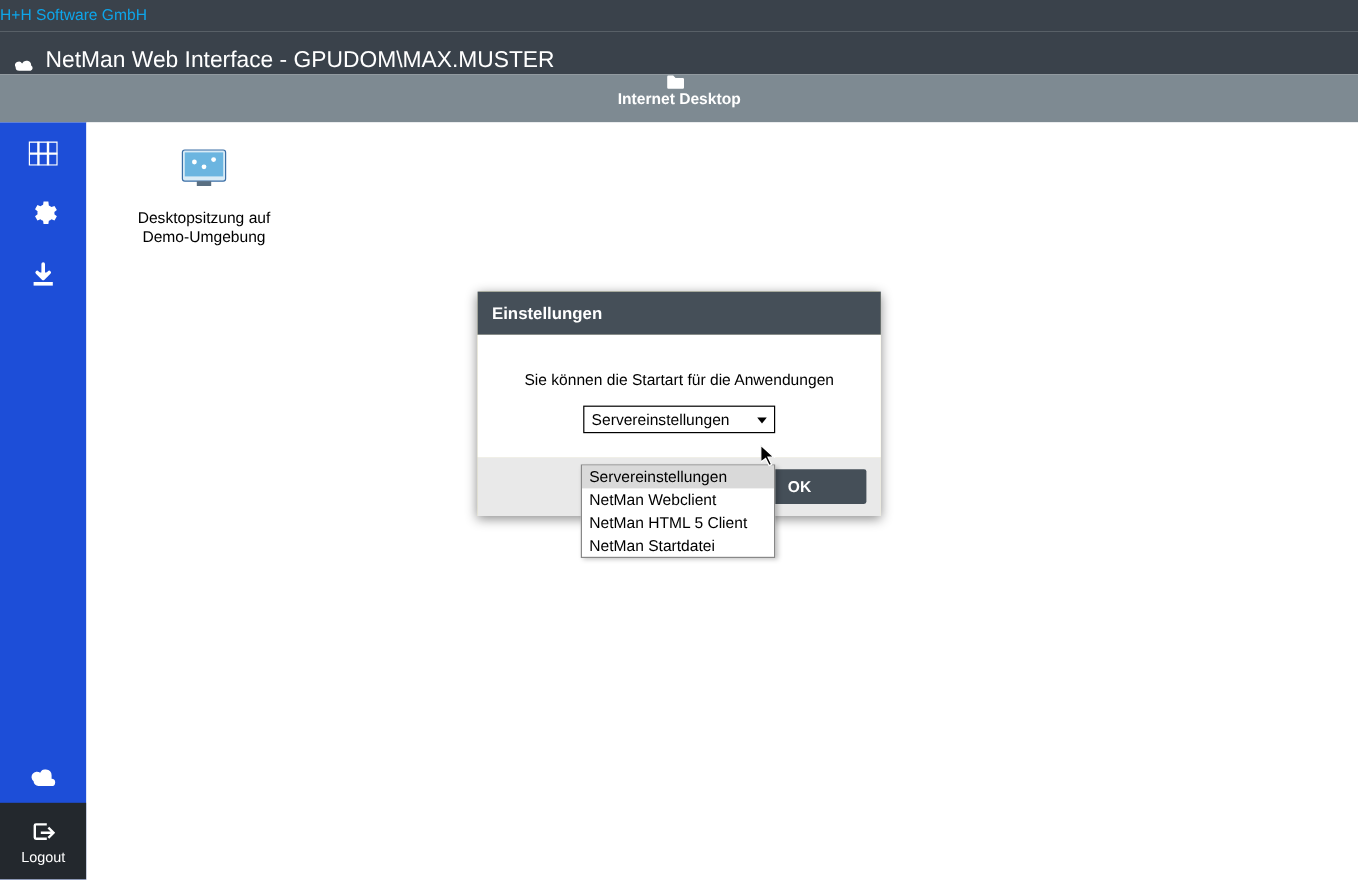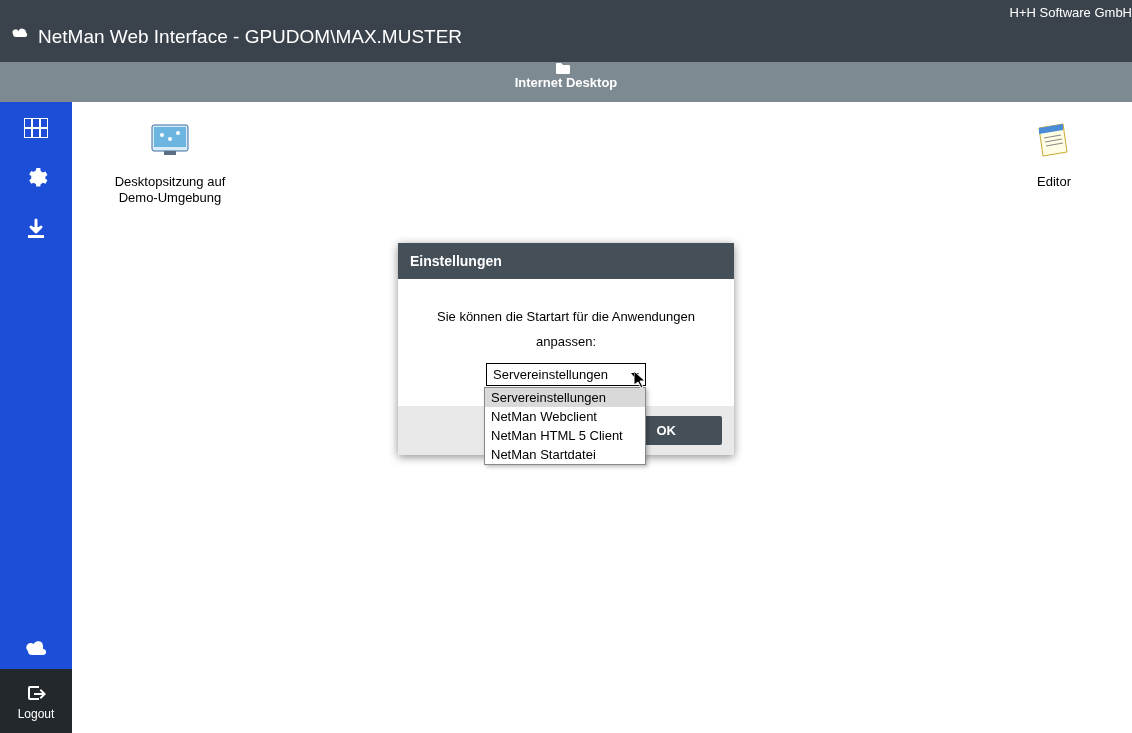--- a/index.html
+++ b/index.html
@@ -1,20 +1,20 @@
 <!DOCTYPE html>
 <html><head>
 <meta charset="utf-8">
 <style>
   * { box-sizing: border-box; margin: 0; padding: 0; }
   html, body { width: 1132px; height: 733px; font-family: Arial, sans-serif; overflow: hidden; background: #fff; }
   
-  .top-bar { background: #3a424b; height: 26px; text-align: right; color: #ffffff; font-size: 13px; line-height: 26px; }
+  .top-bar { background: #3a424b; height: 26px; text-align: left; color: #0ea5e9; font-size: 13px; line-height: 26px; }
   
-  .title-bar { background: #3a424b; height: 36px; display: flex; align-items: flex-start; padding: 0 10px; color: #fff; font-size: 19px; }
+  .title-bar { background: #3a424b; height: 36px; display: flex; align-items: flex-end; padding: 0 10px; color: #fff; font-size: 19px; }
   .title-bar .cloud-icon { margin-right: 8px; }
   
   .breadcrumb-bar { background: #7e8a92; height: 40px; display: flex; align-items: center; padding: 0 12px; color: #fff; font-size: 13px; font-weight: bold; flex-direction: column; }
   .breadcrumb-bar .folder-icon { margin-right: 6px; }
   
   .workspace { display: flex; height: calc(733px - 26px - 36px - 40px); }
   
   .sidebar { width: 72px; background: #1d4ed8; display: flex; flex-direction: column; color: #fff; }
   .sidebar .top-items { flex: 1; }
   .sidebar .item { display: flex; flex-direction: column; align-items: center; justify-content: center; padding: 12px 0; cursor: pointer; font-size: 12px; }
@@ -129,41 +129,28 @@
             <rect x="2" y="2" width="36" height="26" rx="2" fill="#d8ebf6" stroke="#3a6ea5" stroke-width="1"></rect>
             <rect x="4" y="4" width="32" height="20" fill="#6bb5e0"></rect>
             <circle cx="12" cy="12" r="2" fill="#fff"></circle>
             <circle cx="20" cy="16" r="2" fill="#fff"></circle>
             <circle cx="28" cy="10" r="2" fill="#fff"></circle>
             <rect x="14" y="28" width="12" height="4" fill="#5a6f82"></rect>
           </svg>
         </div>
         <div class="label">Desktopsitzung auf Demo-Umgebung</div>
       </div>
-      <div class="app">
-        <div class="icon-box">
-          <svg width="38" height="36" viewBox="0 0 38 36">
-            <path d="M4 6 L28 2 L32 30 L8 34 Z" fill="#fffde3" stroke="#c8a834" stroke-width="1"></path>
-            <path d="M4 6 L28 2 L28 8 L4 12 Z" fill="#4a8dd6"></path>
-            <line x1="9" y1="16" x2="26" y2="13" stroke="#888" stroke-width="1"></line>
-            <line x1="10" y1="20" x2="27" y2="17" stroke="#888" stroke-width="1"></line>
-            <line x1="11" y1="24" x2="28" y2="21" stroke="#888" stroke-width="1"></line>
-          </svg>
-        </div>
-        <div class="label">Editor</div>
-      </div>
     </div>
   </div>
 </div>
 
 <div class="modal-wrap">
   <div class="modal-header">Einstellungen</div>
   <div class="modal-body">
     <p>Sie können die Startart für die Anwendungen</p>
-    <p>anpassen:</p>
     <div style="margin-top:14px;">
       <div class="select-box">
         <span>Servereinstellungen</span>
       </div>
     </div>
 
     <div class="dropdown">
       <div class="opt selected">Servereinstellungen</div>
       <div class="opt">NetMan Webclient</div>
       <div class="opt">NetMan HTML 5 Client</div>

